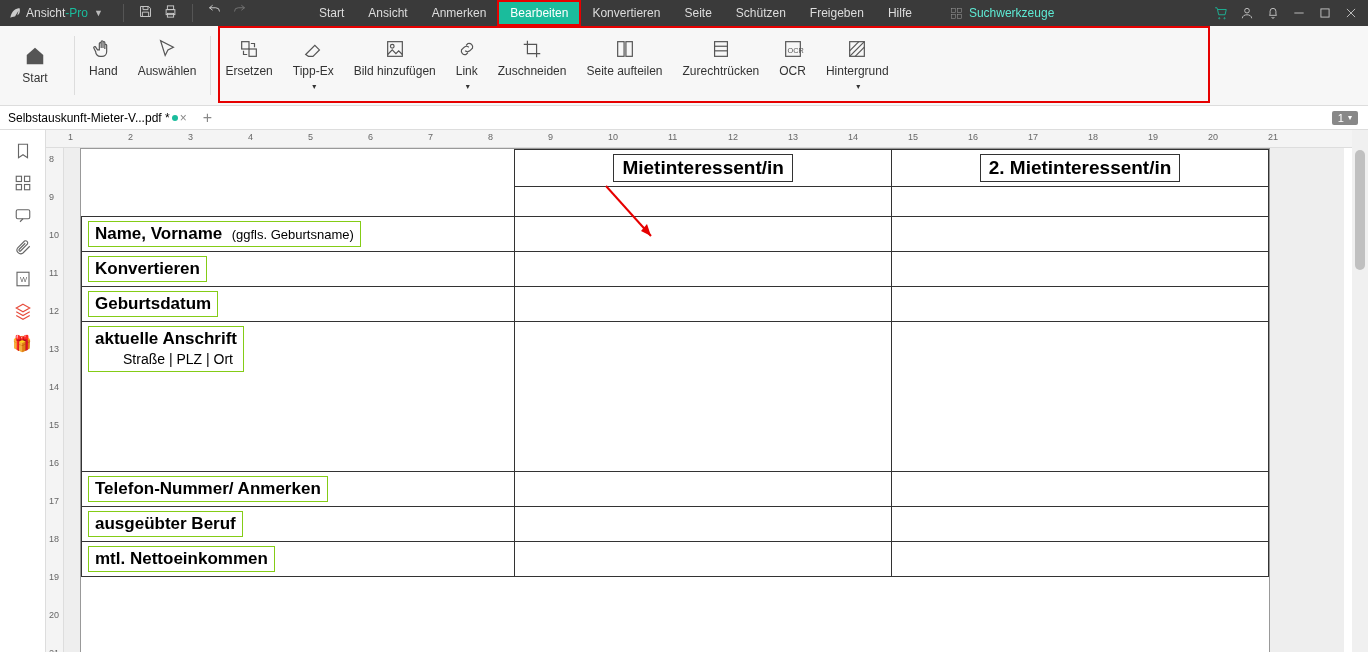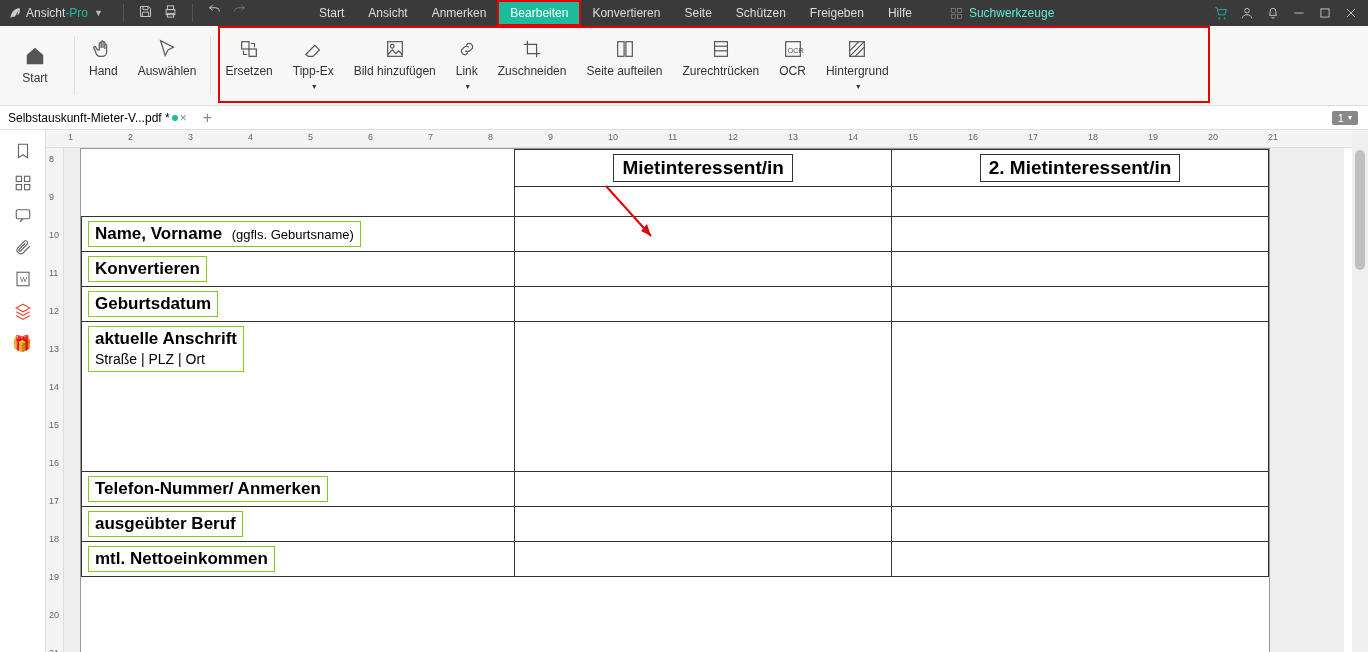--- a/index.html
+++ b/index.html
@@ -333,21 +333,21 @@
         <td class="col-label"><span class="field-box">Konvertieren</span></td>
         <td></td>
             <td></td>
       </tr>
       <tr>
         <td class="col-label"><span class="field-box">Geburtsdatum</span></td>
         <td></td>
             <td></td>
       </tr>
       <tr class="row-tall">
-        <td class="col-label"><span class="field-box" style="display:inline-block"><span style="display:block">aktuelle Anschrift</span><span class="field-sub" style="font-weight:normal;font-size:14px;">Straße | PLZ | Ort</span></span></td>
+        <td class="col-label"><span class="field-box" style="display:inline-block"><span style="display:block">aktuelle Anschrift</span><span class="field-sub" style="font-weight:normal;font-size:14px;margin-left:28px;">Straße | PLZ | Ort</span></span></td>
         <td></td>
             <td></td>
       </tr>
       <tr>
         <td class="col-label"><span class="field-box">Telefon-Nummer/ Anmerken</span></td>
         <td></td>
             <td></td>
       </tr>
       <tr>
         <td class="col-label"><span class="field-box">ausgeübter Beruf</span></td>

